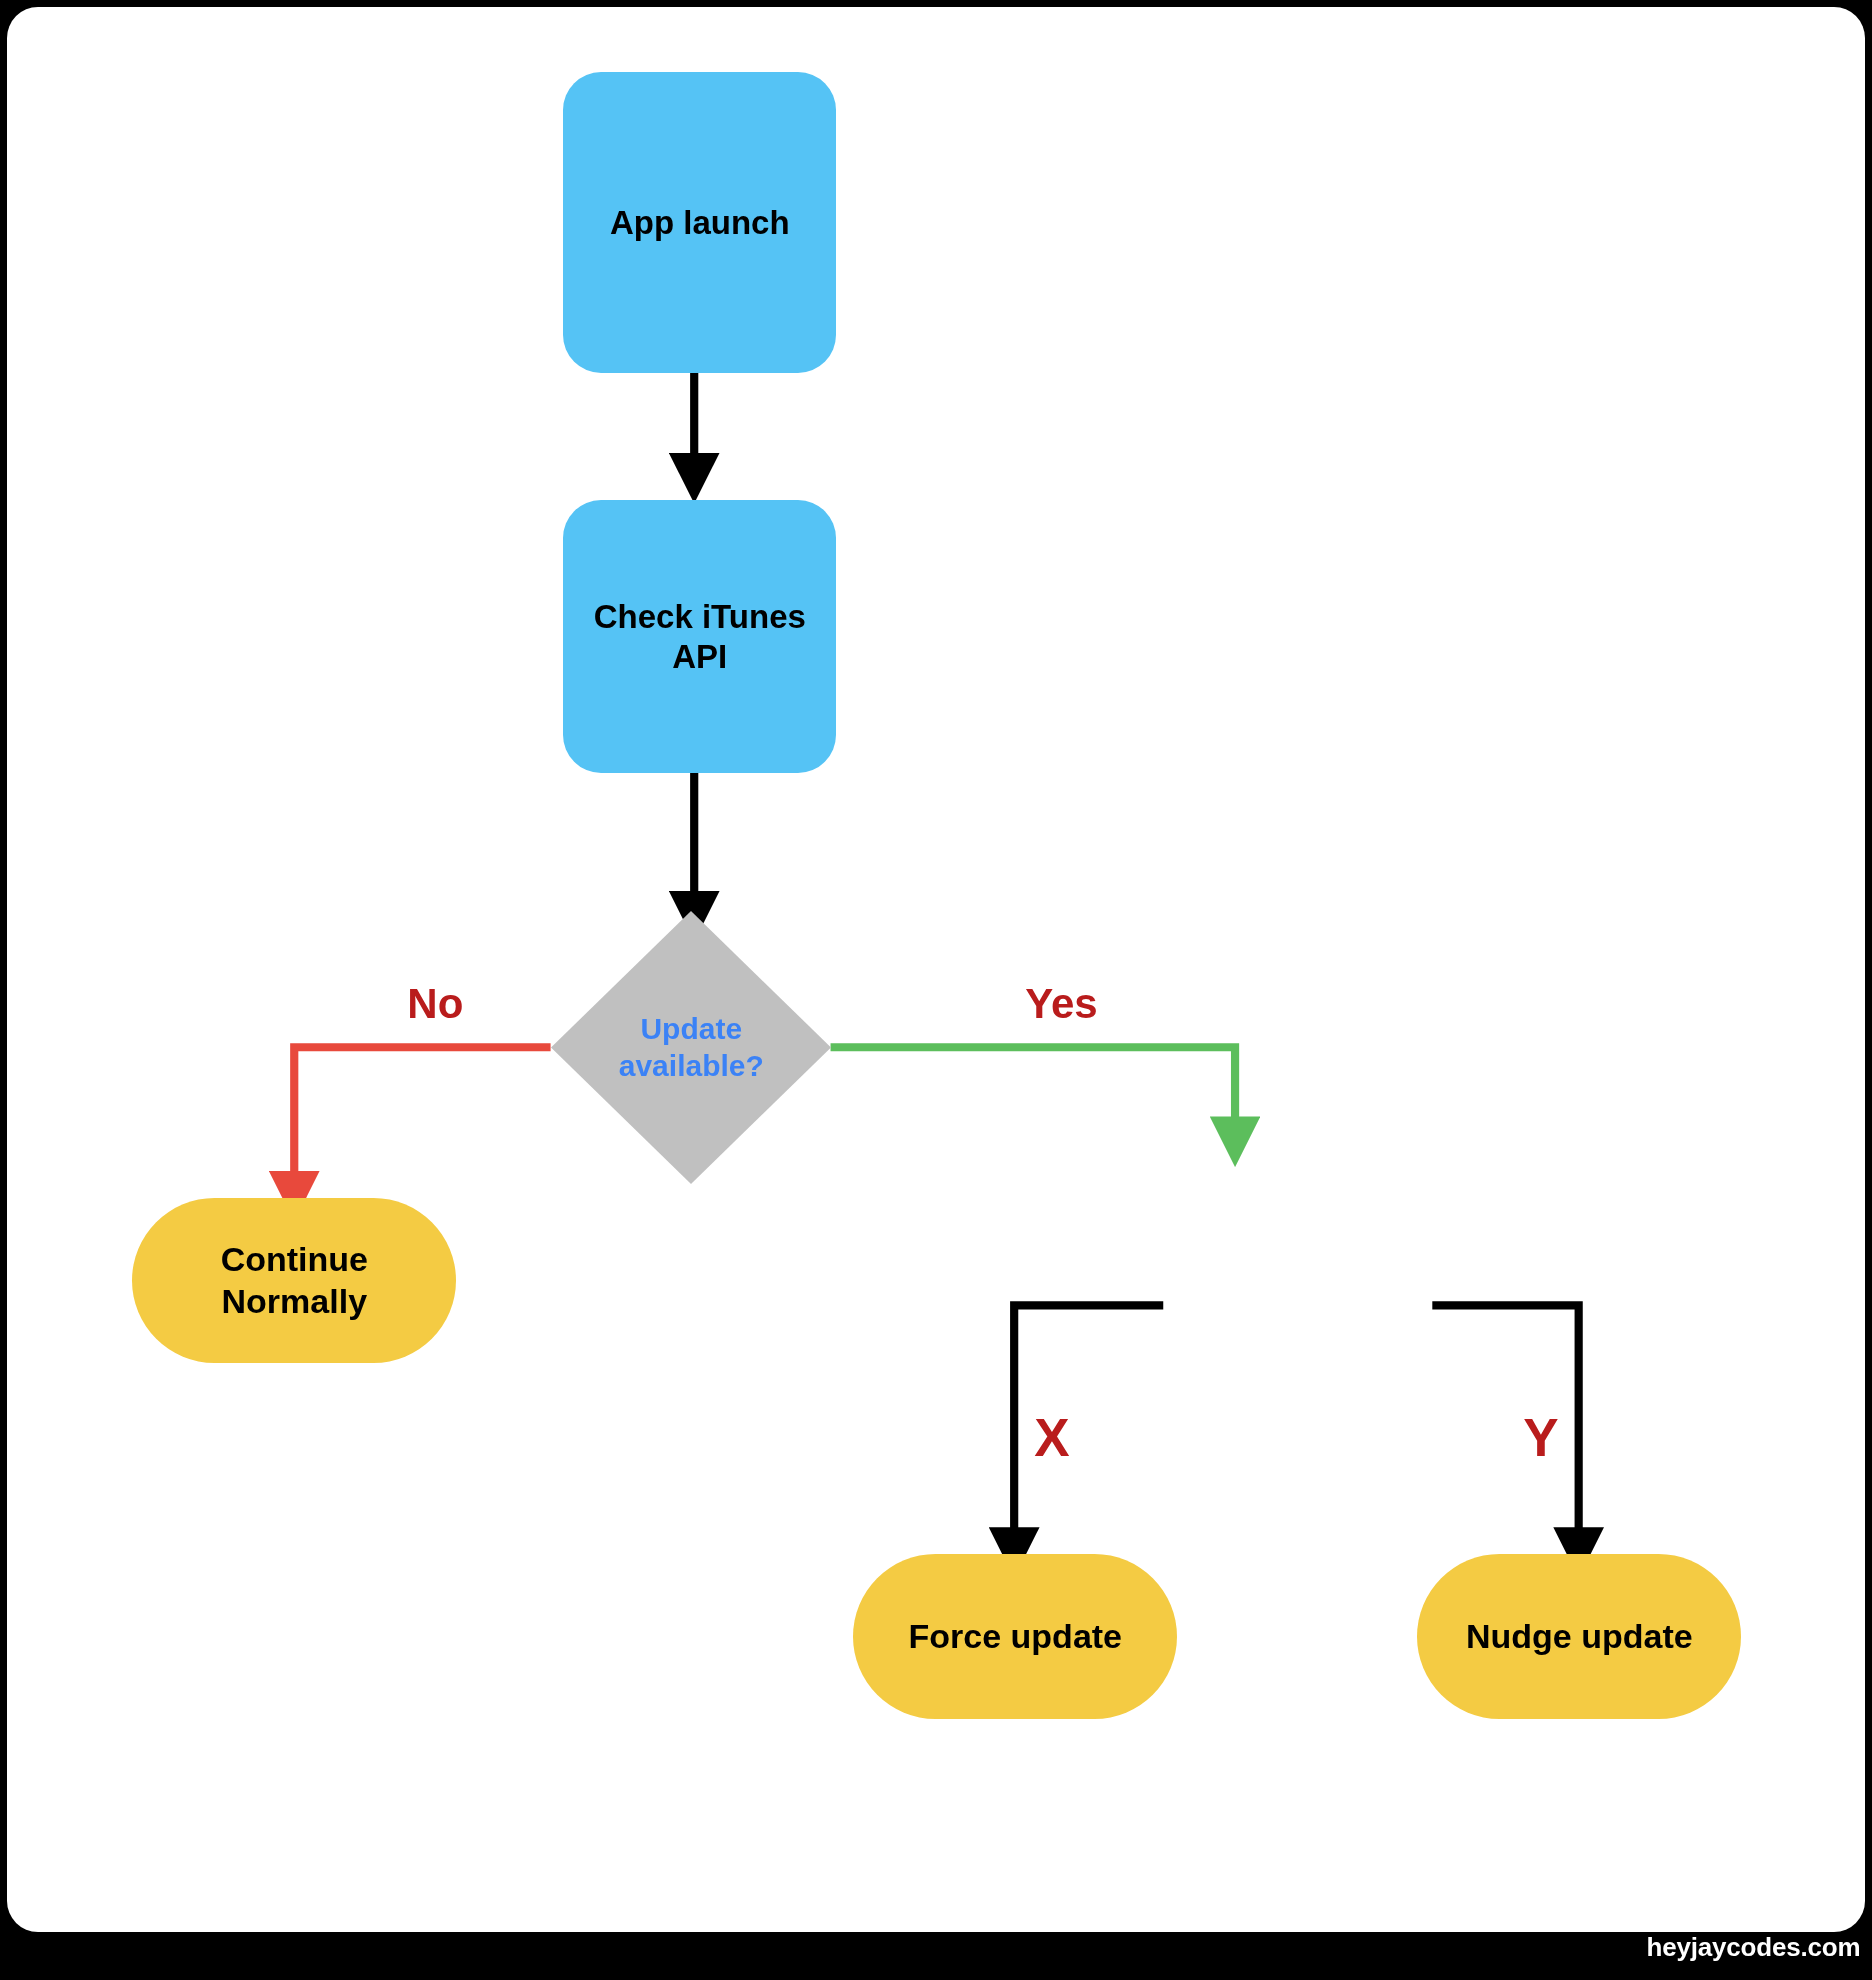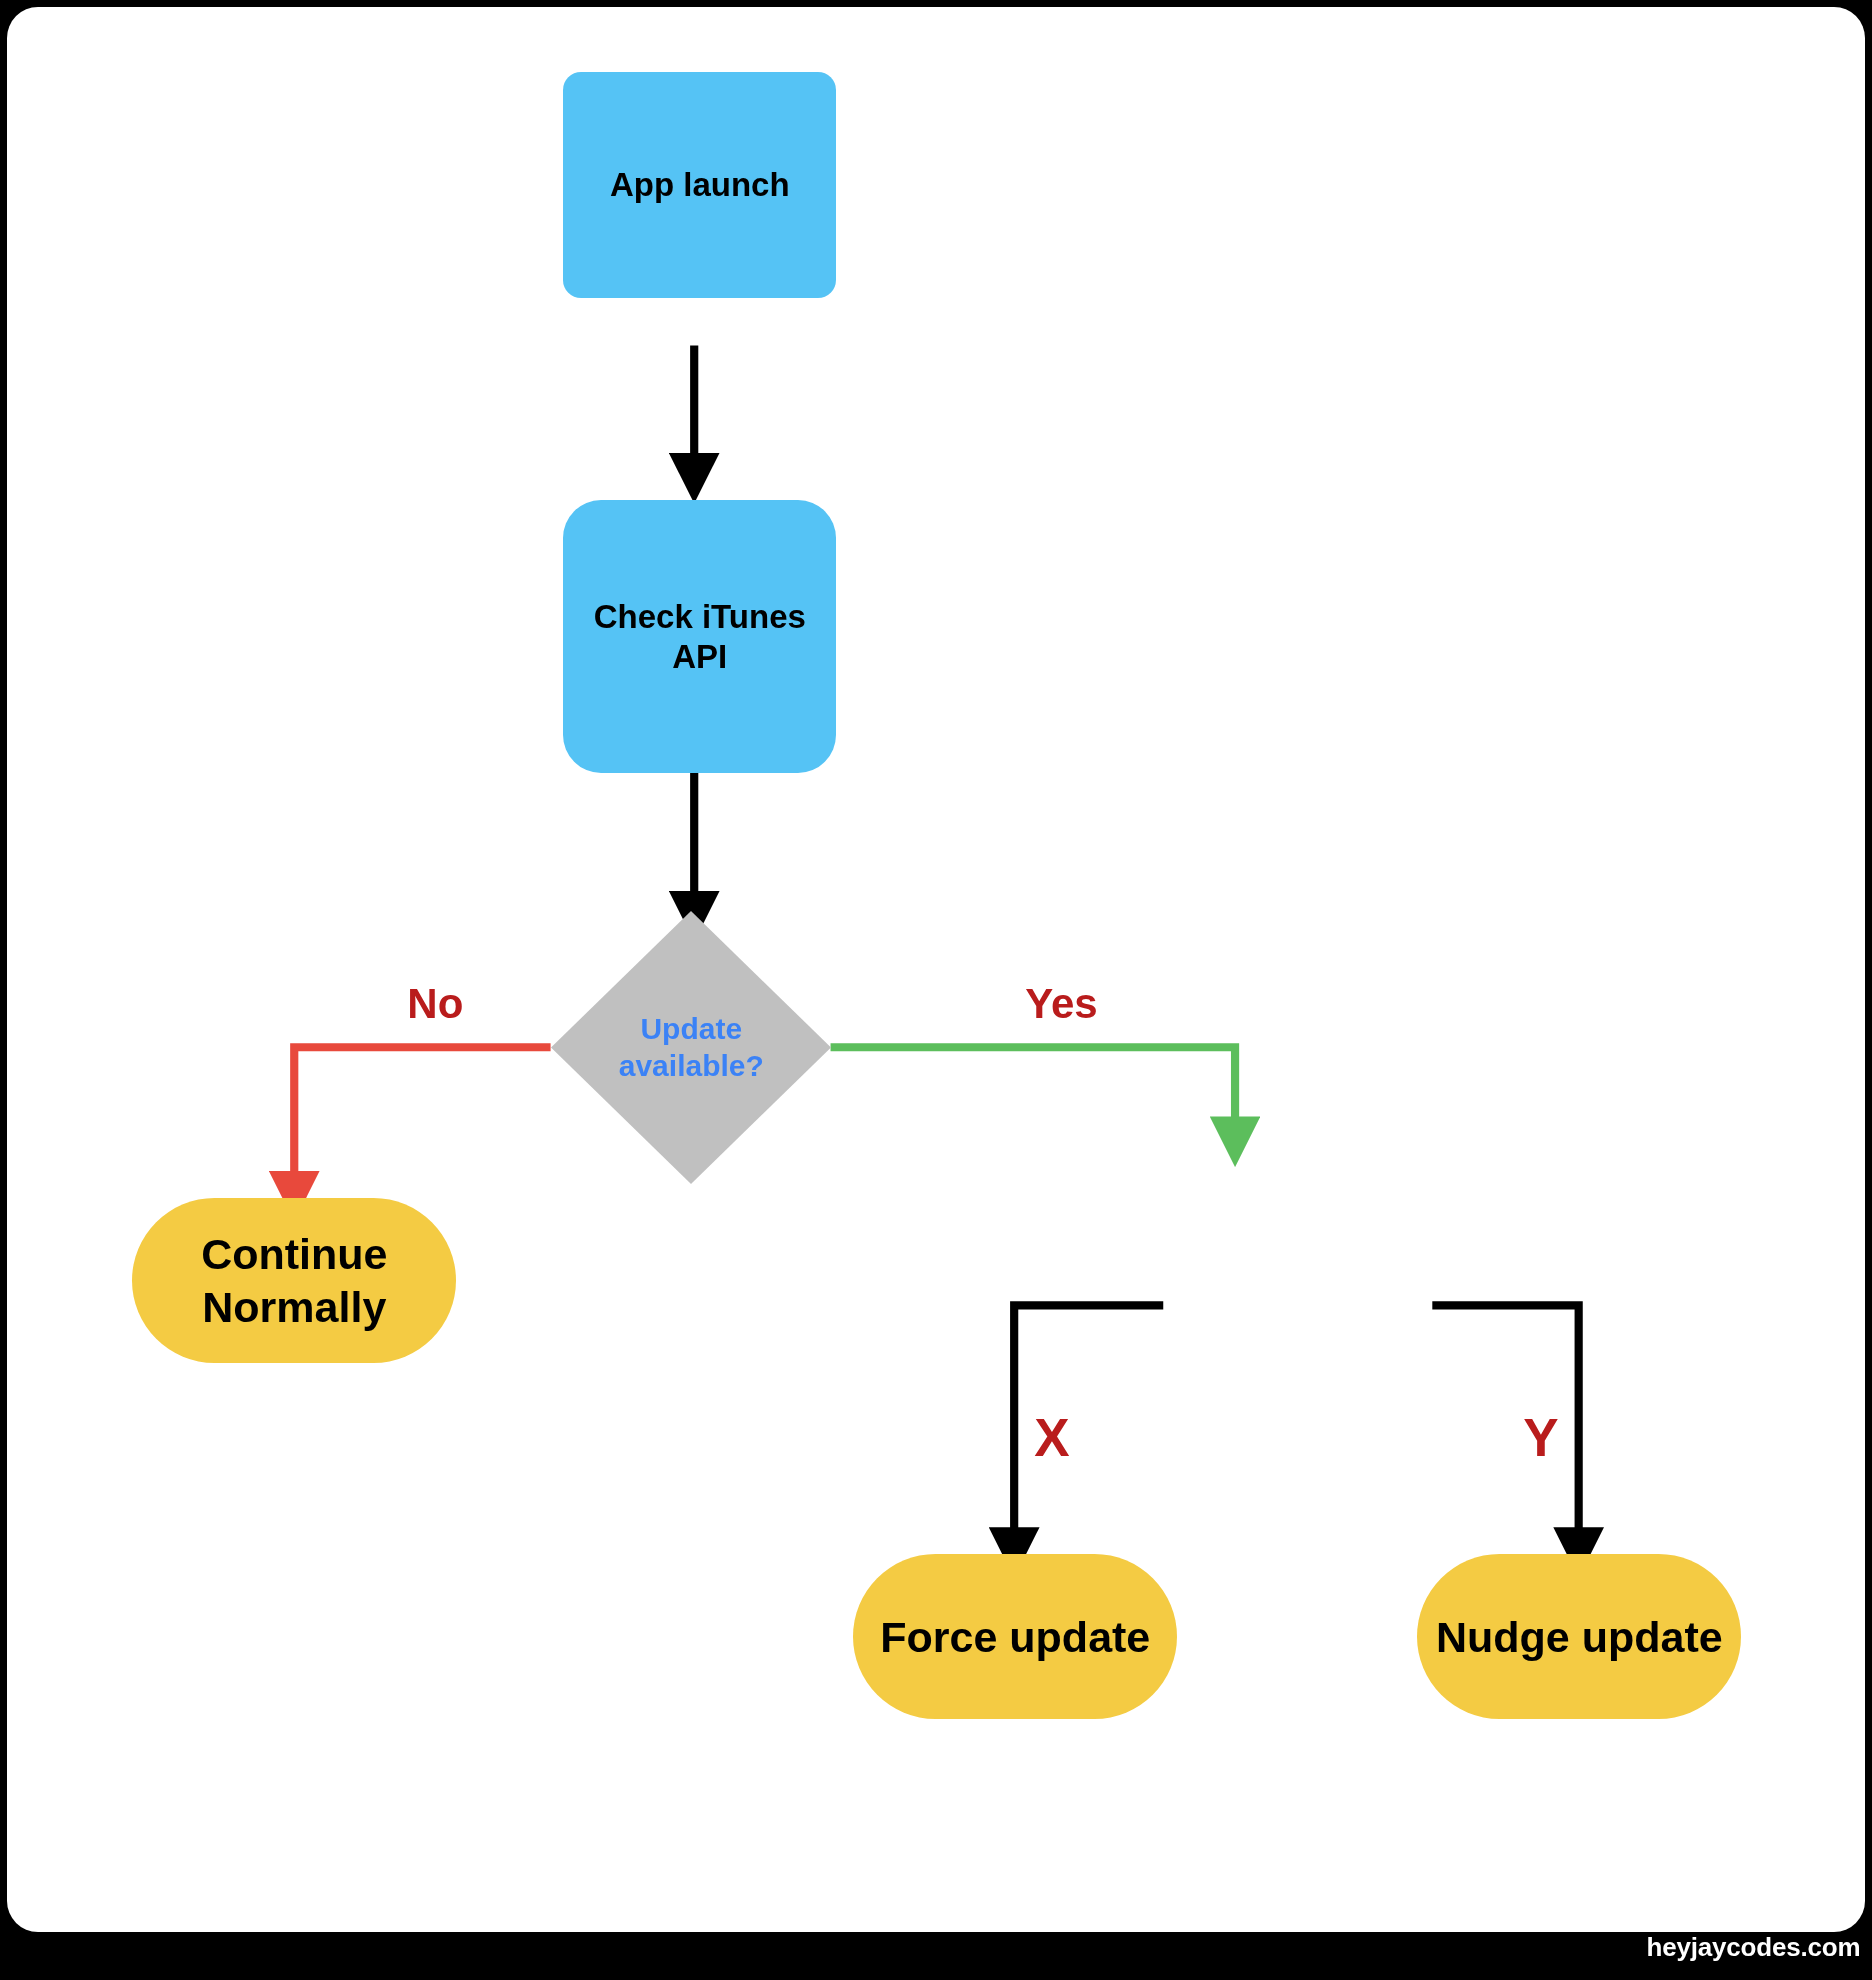--- a/index.html
+++ b/index.html
@@ -47,21 +47,21 @@
     line-height: 1.22;
     box-sizing: border-box;
     white-space: pre-line;
   }
   .node-process {
     border-radius: 38px;
     font-size: 33px;
   }
   .node-terminal {
     border-radius: 908px;
-    font-size: 43px;
+    font-size: 34px;
   }
   .diamond-wrap {
     position: absolute;
   }
   .diamond-shape {
     position: absolute;
     left: 0;
     top: 0;
     width: 100%;
     height: 100%;
@@ -141,21 +141,21 @@
        Which part changed? --&gt;
       <path d="M 906 1144 L 1351 1144 L 1351 1248" fill="none" stroke="#5CBE5C" stroke-width="9" marker-end="url(#arrow-green)"></path>
 
        Force update --&gt;
       <path d="M 1272 1428 L 1108 1428 L 1108 1700" fill="none" stroke="#000000" stroke-width="9" marker-end="url(#arrow-black)"></path>
 
        Nudge update --&gt;
       <path d="M 1568 1428 L 1729 1428 L 1729 1700" fill="none" stroke="#000000" stroke-width="9" marker-end="url(#arrow-black)"></path>
     </svg>
 
-    <div class="node node-process" style="left:556px; top:65px; width:273px; height:226px; background:#55C3F5;border-radius:18px;">
+    <div class="node node-process" style="left:556px; top:65px; width:273px; height:301px; background:#55C3F5;">
       <span>App launch</span>
     </div>
 
     <div class="node node-process" style="left:556px; top:493px; width:273px; height:273px; background:#55C3F5;">
       <span>Check iTunes
 API</span>
     </div>
 
     <div class="diamond-wrap" style="left:544px; top:904px; width:280px; height:273px;">
       <svg class="diamond-shape" viewBox="0 0 308 300" preserveAspectRatio="none">

